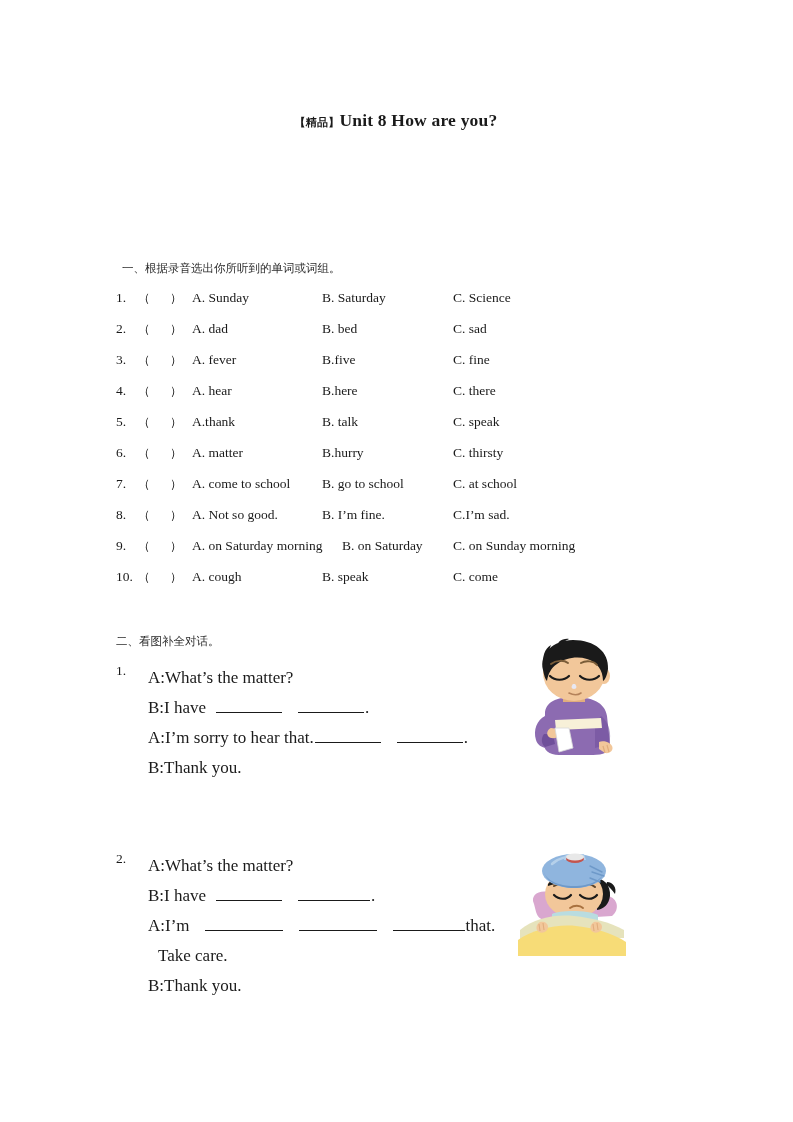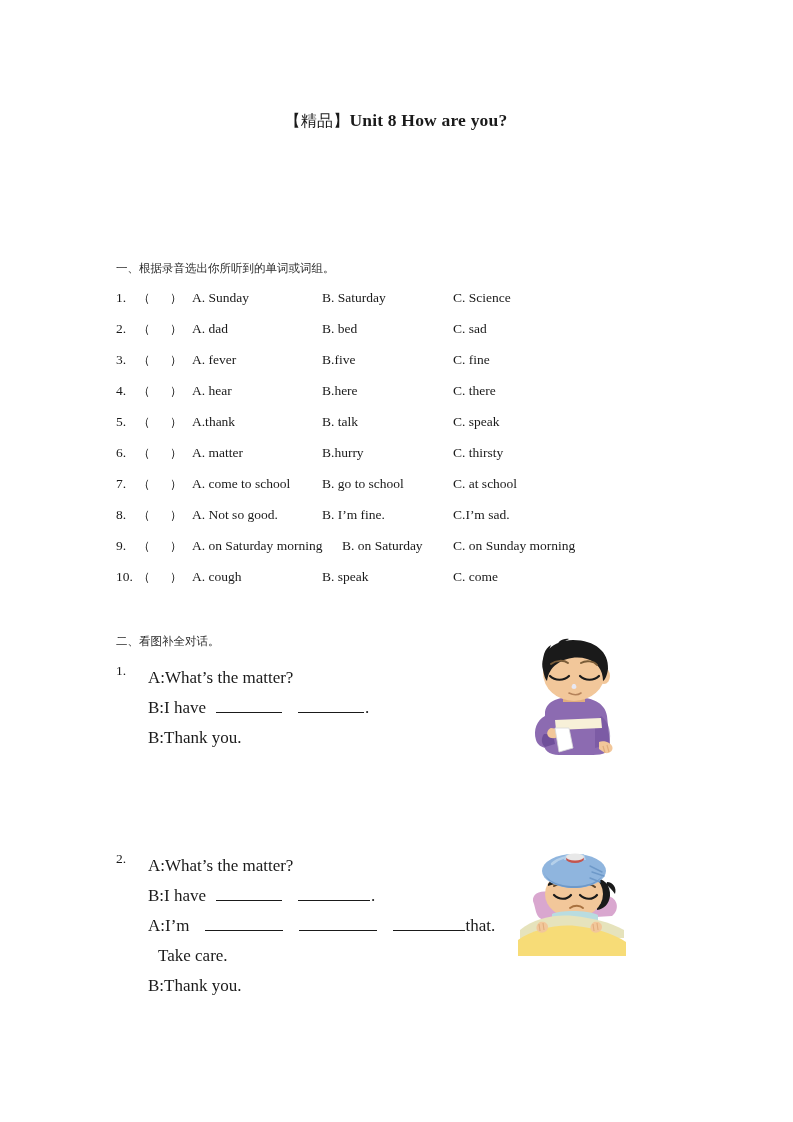--- a/index.html
+++ b/index.html
@@ -37,33 +37,33 @@
     letter-spacing: 0.2px;
     white-space: nowrap;
   }
   .title-line.sub {
     font-weight: normal;
     font-size: 17px;
     font-family: "DejaVu Sans", "Liberation Sans", sans-serif;
   }
   .title-line .cjk-brackets {
     font-family: "DejaVu Sans", "Liberation Sans", sans-serif;
-    font-weight: normal;
-    font-size: 16px;
+    font-weight: bold;
+    font-size: 11px;
   }
 
   
   .section-heading {
     position: absolute;
     font-family: "DejaVu Sans", "Liberation Sans", sans-serif;
     font-size: 11.5px;
     color: #2b2b2b;
     white-space: nowrap;
   }
-  #sec1-heading { left: 116px; top: 261px; }
+  #sec1-heading { left: 122px; top: 261px; }
   #sec2-heading { left: 116px; top: 634px; }
 
   
   .mc-list {
     position: absolute;
     left: 116px;
     top: 290px;
     width: 600px;
   }
   .mc-row {
@@ -245,20 +245,21 @@
 
   </div>
 
   <div class="section-heading" id="sec2-heading">二、看图补全对话。</div>
 
   <div class="dialogue" id="dialogue-1">
     <span class="dlg-num">1.</span>
     <div class="dlg-lines">
       <div class="dlg-line">A:What’s the matter?</div>
       <div class="dlg-line"><span>B:I have</span><span class="sp-sm"></span><span class="blank w1"></span><span class="sp-md"></span><span class="blank w1"></span><span>.</span></div>
+      <div class="dlg-line"><span>A:I’m sorry to hear that.</span><span class="blank w1"></span><span class="sp-md"></span><span class="blank w1"></span><span>.</span></div>
       <div class="dlg-line">B:Thank you.</div>
     </div>
   </div>
 
   <div class="illus" id="illus-cold">
     <svg viewBox="0 0 118 124" xmlns="http://www.w3.org/2000/svg">
 
       <path d="M30 78 C30 66 42 61 58 61 C76 61 90 66 92 80 L95 108 C96 116 88 119 78 119 L44 119 C34 119 28 114 29 106 Z" fill="#8c6bb1"></path>
 
       <path d="M30 80 C22 84 18 94 21 104 C23 111 31 114 38 110 L42 100 Z" fill="#8c6bb1"></path>

